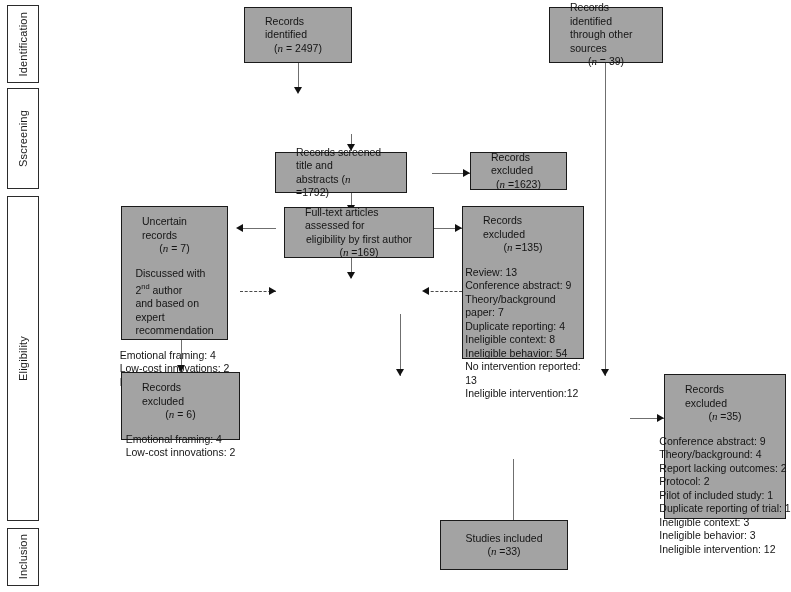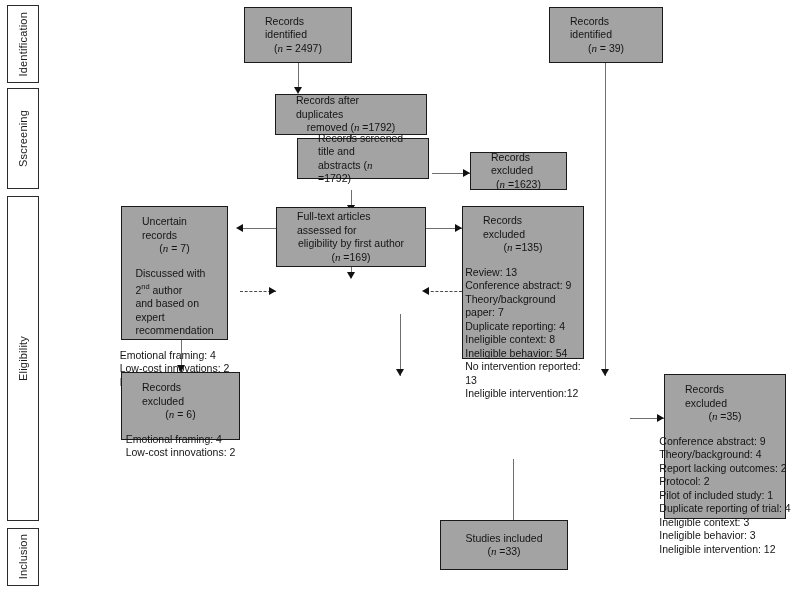--- a/index.html
+++ b/index.html
@@ -156,39 +156,36 @@
   <div class="ln v" style="left:513px; top:459px; height:75px;"></div>
   <div class="ar down" style="left:509px; top:527px;"></div>
 
   <div class="box" style="left:244px; top:7px; width:108px; height:56px;">
     <span class="ttl">Records identified</span>
     <span class="ttl">(<i class="n">n</i> = 2497)</span>
   </div>
 
   <div class="box" style="left:549px; top:7px; width:114px; height:56px;">
     <span class="ttl">Records identified</span>
+    <span class="ttl">through other sources</span>
     <span class="ttl">(<i class="n">n</i> = 39)</span>
   </div>
 
-  <div class="box" style="left:275px; top:94px; width:152px; height:41px;">
-    <span class="ttl">Records after duplicates</span>
-    <span class="ttl">removed (<i class="n">n</i> =1792)</span>
-  </div>
-
-  <div class="box" style="left:275px; top:138px; width:132px; height:41px;margin-left:22px;">
+
+  <div class="box" style="left:275px; top:152px; width:132px; height:41px;">
     <span class="ttl">Records screened title and</span>
     <span class="ttl">abstracts (<i class="n">n</i> =1792)</span>
   </div>
 
   <div class="box" style="left:470px; top:152px; width:97px; height:38px;">
     <span class="ttl">Records excluded</span>
     <span class="ttl">(<i class="n">n</i> =1623)</span>
   </div>
 
-  <div class="box" style="left:276px; top:207px; width:150px; height:60px;">
+  <div class="box" style="left:284px; top:207px; width:150px; height:51px;">
     <span class="ttl">Full-text articles assessed for</span>
     <span class="ttl">eligibility by first author</span>
     <span class="ttl">(<i class="n">n</i> =169)</span>
   </div>
 
   <div class="box" style="left:121px; top:206px; width:107px; height:134px; justify-content:flex-start; padding-top:8px;">
     <span class="ttl">Uncertain records</span>
     <span class="ttl">(<i class="n">n</i> = 7)</span>
     <span class="mid">
       <div>Discussed with 2<sup>nd</sup> author</div>
@@ -232,21 +229,21 @@
 
   <div class="box" style="left:664px; top:374px; width:122px; height:145px; justify-content:flex-start; padding-top:8px;">
     <span class="ttl">Records excluded</span>
     <span class="ttl">(<i class="n">n</i> =35)</span>
     <span class="lst">
       <div>Conference abstract: 9</div>
       <div>Theory/background: 4</div>
       <div>Report lacking outcomes: 2</div>
       <div>Protocol: 2</div>
       <div>Pilot of included study: 1</div>
-      <div>Duplicate reporting of trial: 4</div>
+      <div>Duplicate reporting of trial: 1</div>
       <div>Ineligible context: 3</div>
       <div>Ineligible behavior: 3</div>
       <div>Ineligible intervention: 12</div>
     </span>
   </div>
 
   <div class="box" style="left:440px; top:520px; width:128px; height:50px;">
     <span class="ttl">Studies included</span>
     <span class="ttl">(<i class="n">n</i> =33)</span>
   </div>

